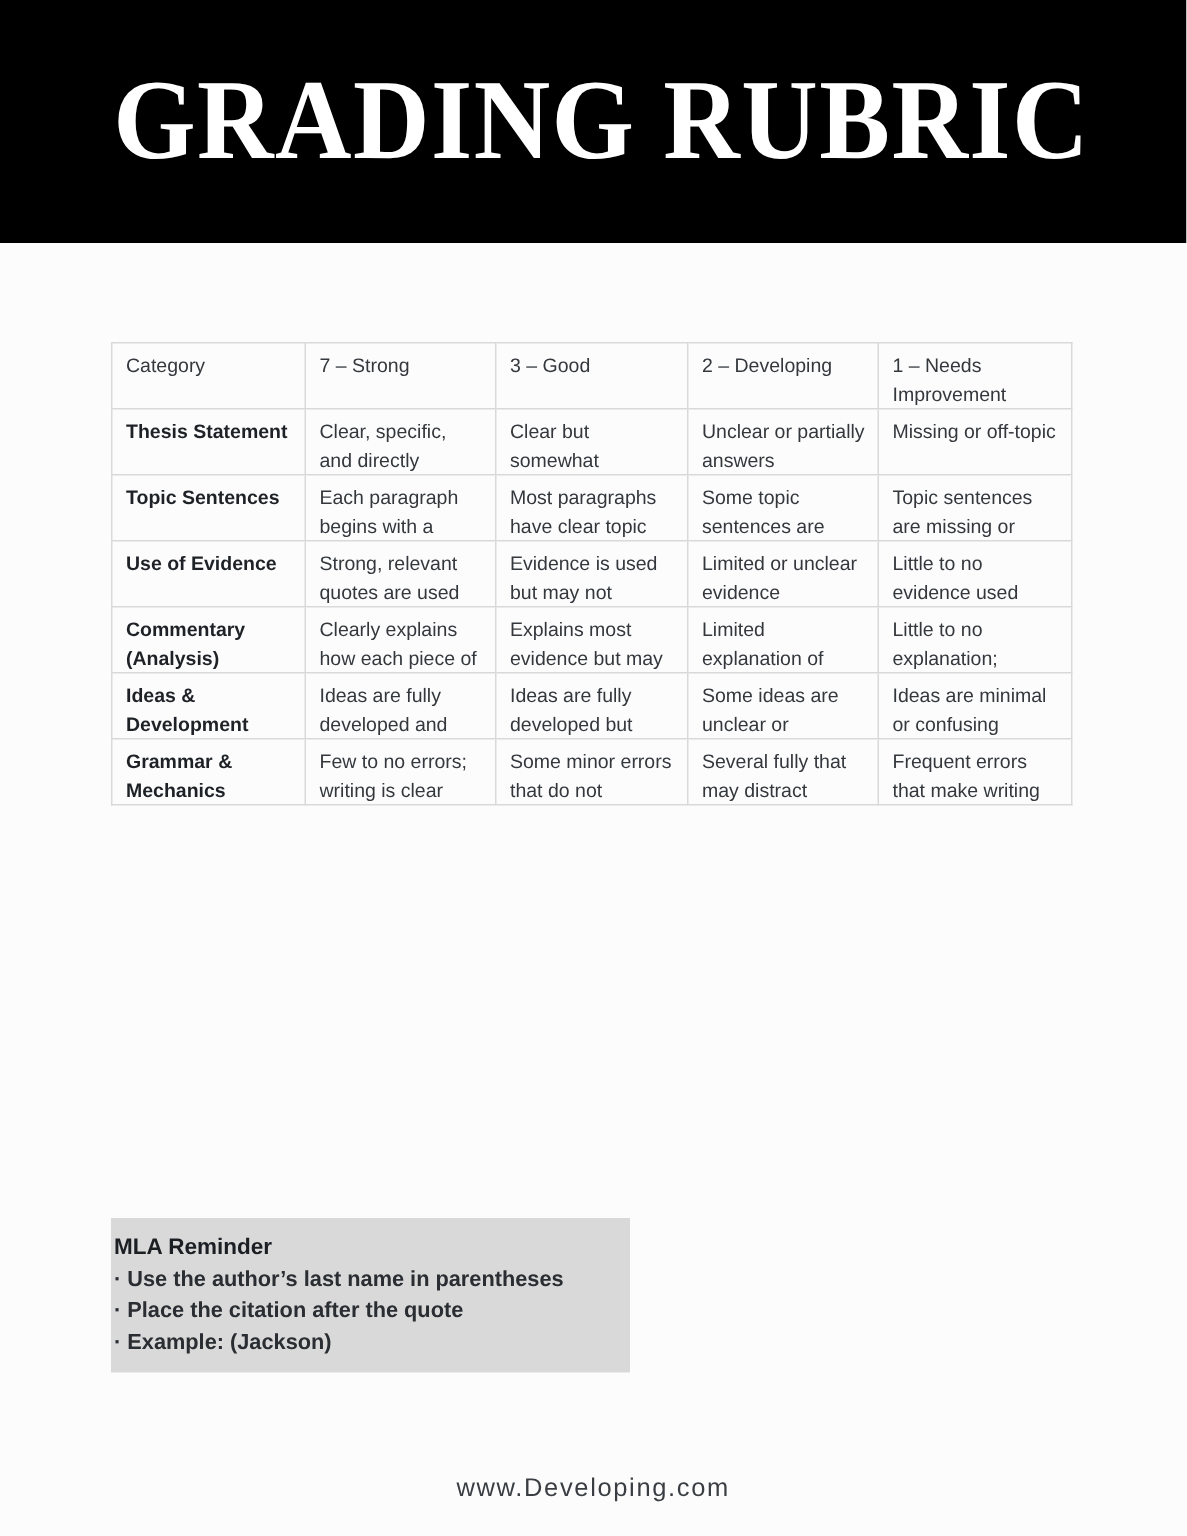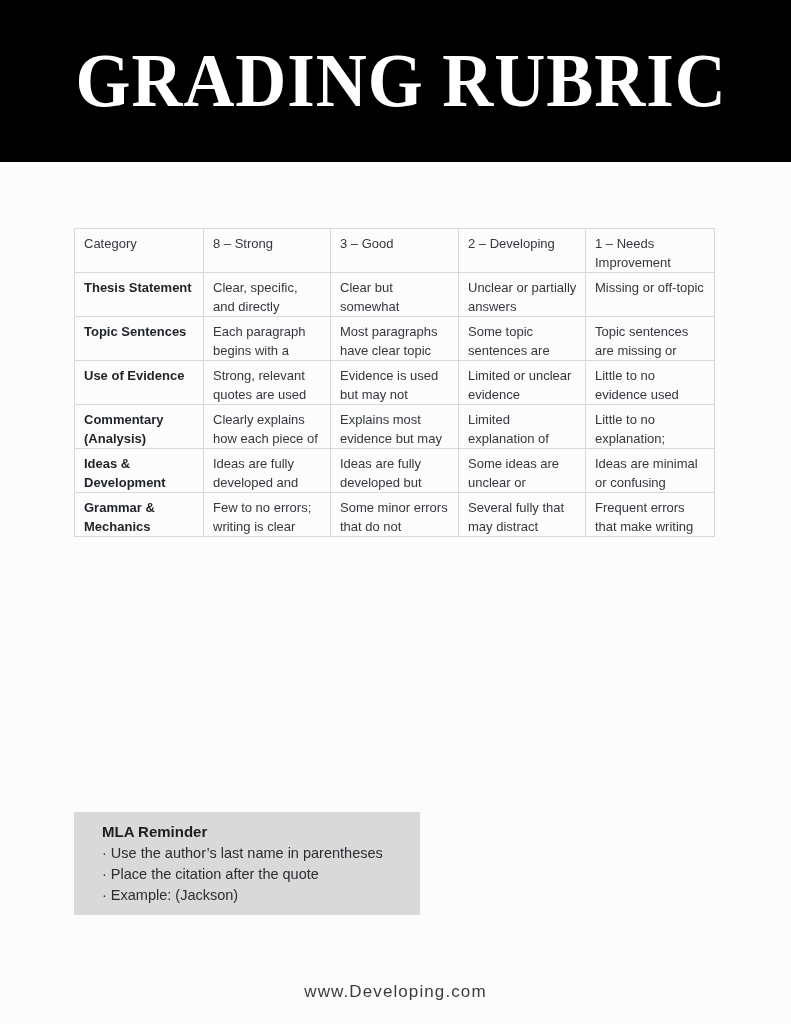--- a/index.html
+++ b/index.html
@@ -90,34 +90,35 @@
 
   
   .mla-box {
     position: absolute;
     left: 74px;
     top: 812px;
     width: 346px;
     height: 103px;
     background: #d9d9d9;
     box-sizing: border-box;
-    padding: 10px 14px 0 28px;
+    padding: 10px 14px 0 2px;
   }
   .mla-title {
     font-size: 15px;
     font-weight: 700;
     color: #1b1f23;
     line-height: 20px;
     margin-bottom: 1px;
   }
   .mla-line {
     font-size: 14.5px;
     color: #2a2e32;
     line-height: 21px;
     white-space: nowrap;
+    font-weight: bold;
   }
 
   
   .footer {
     position: absolute;
     left: 0;
     top: 982px;
     width: 791px;
     text-align: center;
     font-size: 17px;
@@ -140,21 +141,21 @@
         <col class="c-3">
         <col class="c-2">
         <col class="c-1">
     </colgroup>
     <tbody>
       <tr class="header-row">
         <td>
             <span class="cell-inner">Category</span>
           </td>
         <td>
-            <span class="cell-inner">8 – Strong</span>
+            <span class="cell-inner">7 – Strong</span>
           </td>
         <td>
             <span class="cell-inner">3 – Good</span>
           </td>
         <td>
             <span class="cell-inner">2 – Developing</span>
           </td>
         <td>
             <span class="cell-inner">1 – Needs Improvement</span>
           </td>

